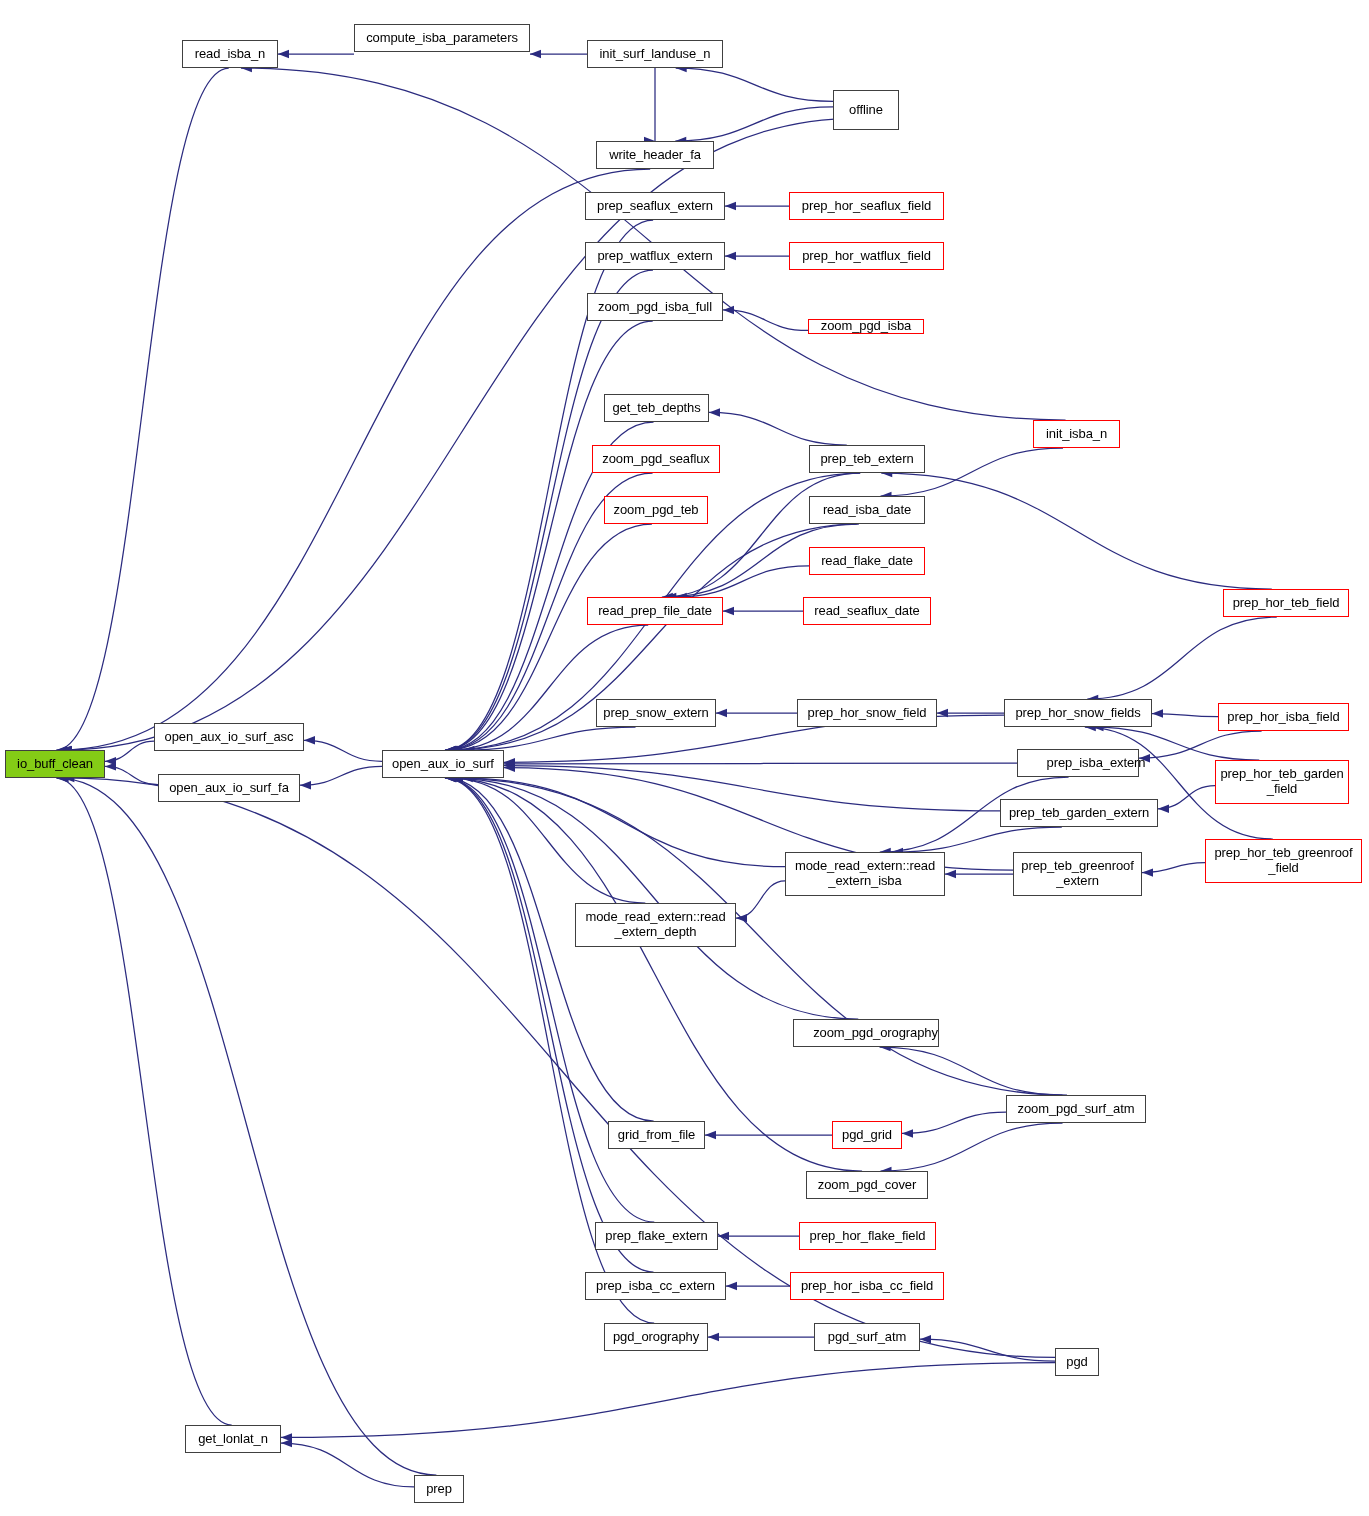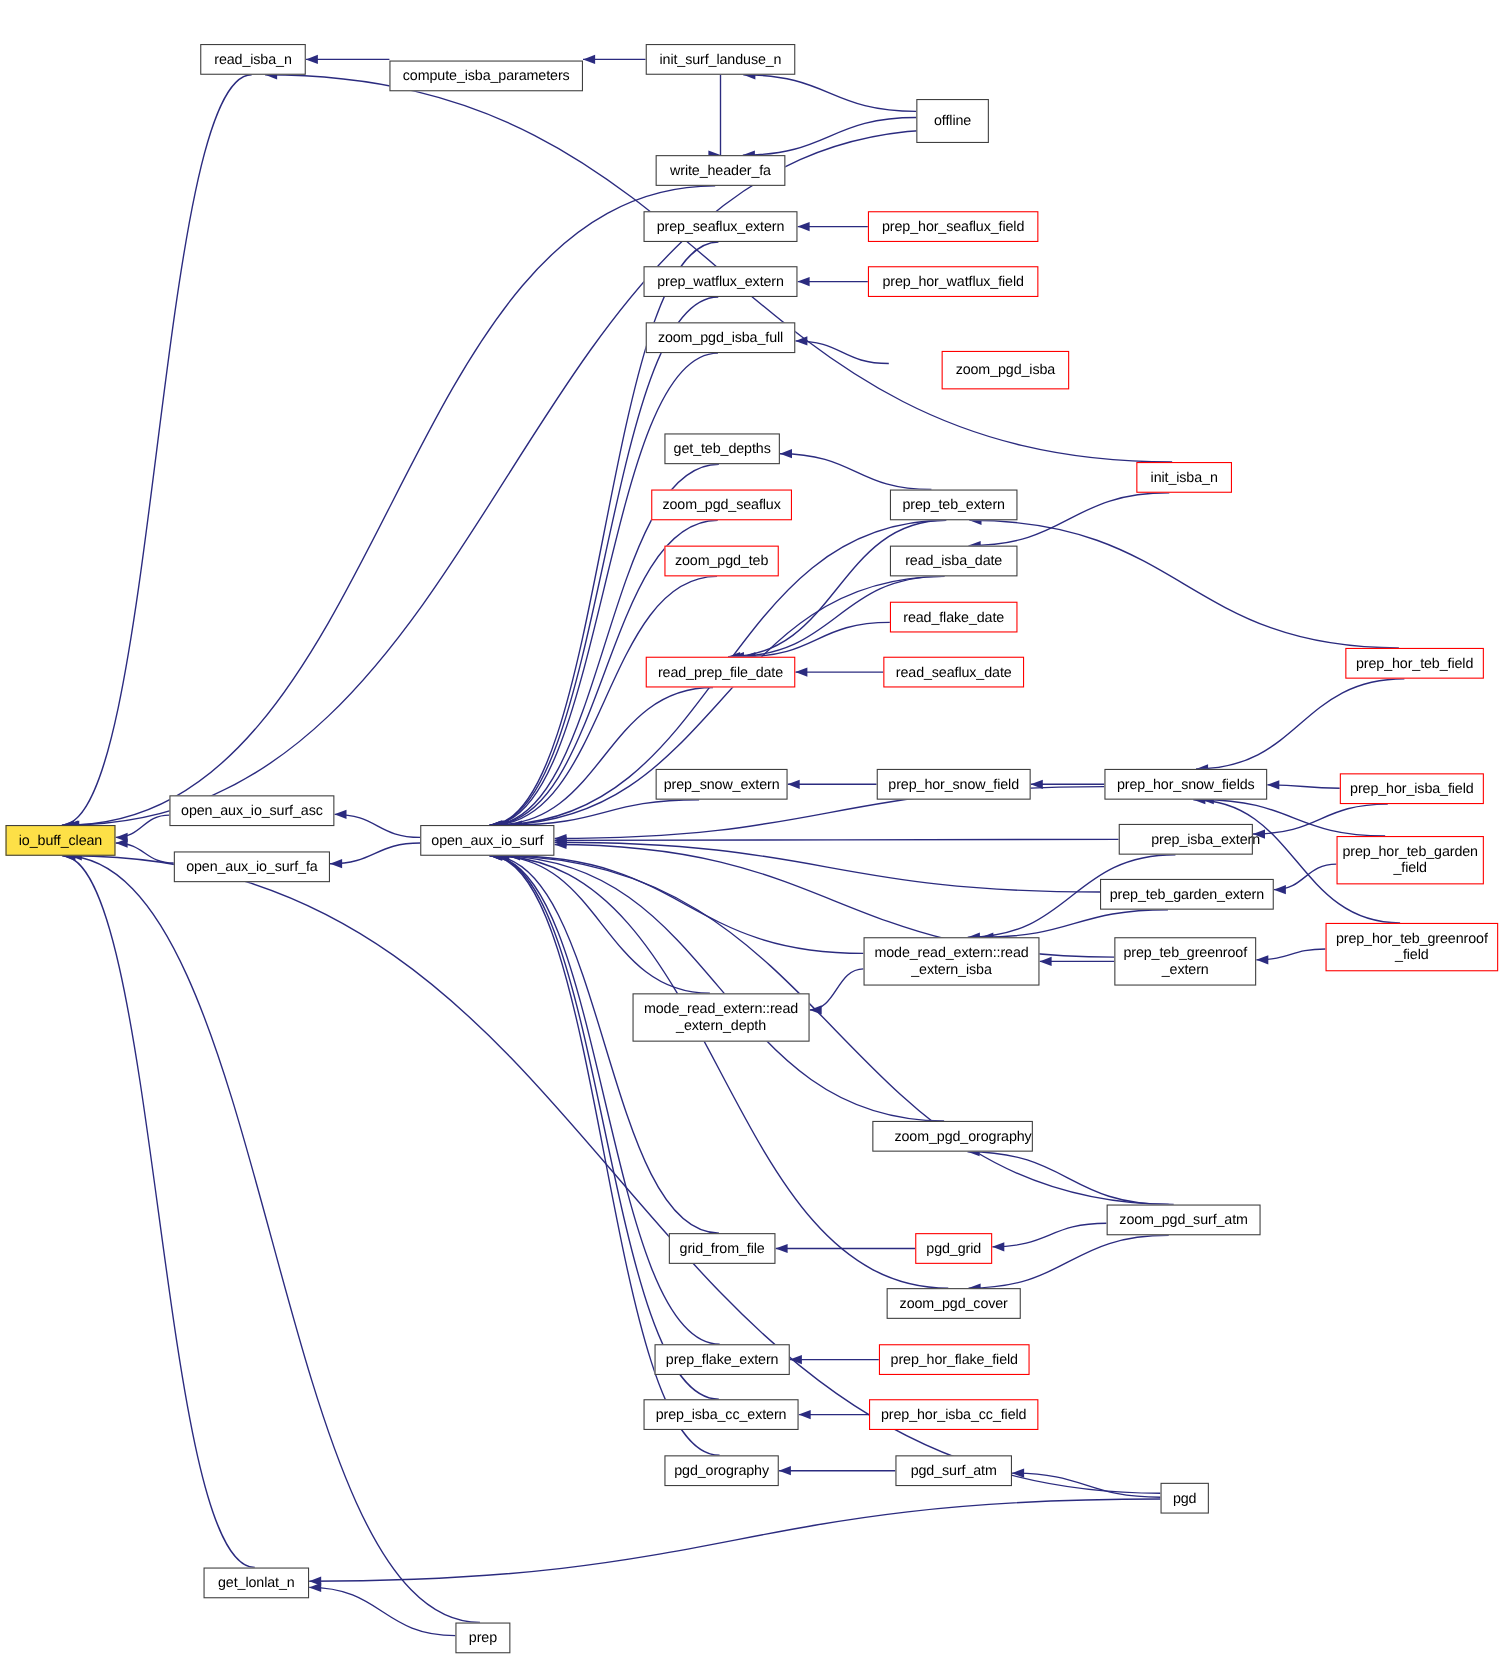--- a/index.html
+++ b/index.html
@@ -5,21 +5,21 @@
 <style>
   html,body{margin:0;padding:0;background:#ffffff;}
   body{font-family:"Liberation Sans", sans-serif;}
   #graph-root{position:relative;width:1369px;height:1516px;background:#ffffff;overflow:hidden;}
   svg#edges{position:absolute;left:0;top:0;width:1369px;height:1516px;}
   .node{position:absolute;box-sizing:border-box;display:flex;align-items:center;
         justify-content:center;text-align:center;background:#ffffff;
         border:1px solid #404040;font-size:13px;color:#000000;line-height:1.12;
         white-space:pre-line;letter-spacing:-0.1px;}
   .node.red{border-color:#ff0000;}
-  .node.hl{background:#fde047;border-color:#404040;}
+  .node.hl{background:#84cc16;border-color:#404040;}
   .edge{fill:none;stroke:#2b2b7f;stroke-width:1.25px;}
   .arrowhead{fill:#2b2b7f;stroke:none;}
 </style>
 </head>
 <body>
 
 <div id="graph-root">
   <svg id="edges" viewBox="0 0 1369 1516" preserveAspectRatio="none">
       <path d="M 354 54 C 316 54, 316 54, 278 54" class="edge"></path>
       <polygon points="278,54 289,49.8 289,58.2" class="arrowhead"></polygon>
@@ -165,30 +165,30 @@
       <polygon points="451.17952755905515,750 462.17952755905515,745.8 462.17952755905515,754.2" class="arrowhead"></polygon>
       <path d="M 1004 715.0801574803149 C 754 715.0801574803149, 754 762.2852755905512, 504 762.2852755905512" class="edge"></path>
       <polygon points="504,762.2852755905512 515,758.0852755905512 515,766.4852755905513" class="arrowhead"></polygon>
     </svg>
   <div id="nodes">
       <div class="node hl" style="left: 5px; top: 750px; width: 100px; height: 28px;">io_buff_clean</div>
       <div class="node" style="left: 154px; top: 723px; width: 150px; height: 28px;">open_aux_io_surf_asc</div>
       <div class="node" style="left: 158px; top: 774px; width: 142px; height: 28px;">open_aux_io_surf_fa</div>
       <div class="node" style="left: 382px; top: 750px; width: 122px; height: 28px;">open_aux_io_surf</div>
       <div class="node" style="left: 182px; top: 40px; width: 96px; height: 28px;">read_isba_n</div>
-      <div class="node" style="left: 354px; top: 55px; width: 176px; height: 28px;">compute_isba_parameters</div>
+      <div class="node" style="left: 354px; top: 24px; width: 176px; height: 28px;">compute_isba_parameters</div>
       <div class="node" style="left: 587px; top: 40px; width: 136px; height: 28px;">init_surf_landuse_n</div>
       <div class="node" style="left: 833px; top: 90px; width: 66px; height: 40px;">offline</div>
       <div class="node" style="left: 596px; top: 141px; width: 118px; height: 28px;">write_header_fa</div>
       <div class="node" style="left: 585px; top: 192px; width: 140px; height: 28px;">prep_seaflux_extern</div>
       <div class="node red" style="left: 789px; top: 192px; width: 155px; height: 28px;">prep_hor_seaflux_field</div>
       <div class="node" style="left: 585px; top: 242px; width: 140px; height: 28px;">prep_watflux_extern</div>
       <div class="node red" style="left: 789px; top: 242px; width: 155px; height: 28px;">prep_hor_watflux_field</div>
       <div class="node" style="left: 587px; top: 293px; width: 136px; height: 28px;">zoom_pgd_isba_full</div>
-      <div class="node red" style="left: 808px; top: 319px; width: 116px; height: 35px; margin-left: 48px;">zoom_pgd_isba</div>
+      <div class="node red" style="left: 808px; top: 319px; width: 116px; height: 15px;">zoom_pgd_isba</div>
       <div class="node" style="left: 604px; top: 394px; width: 105px; height: 28px;">get_teb_depths</div>
       <div class="node red" style="left: 1033px; top: 420px; width: 87px; height: 28px;">init_isba_n</div>
       <div class="node red" style="left: 592px; top: 445px; width: 128px; height: 28px;">zoom_pgd_seaflux</div>
       <div class="node" style="left: 809px; top: 445px; width: 116px; height: 28px;">prep_teb_extern</div>
       <div class="node red" style="left: 604px; top: 496px; width: 104px; height: 28px;">zoom_pgd_teb</div>
       <div class="node" style="left: 809px; top: 496px; width: 116px; height: 28px;">read_isba_date</div>
       <div class="node red" style="left: 809px; top: 547px; width: 116px; height: 28px;">read_flake_date</div>
       <div class="node red" style="left: 1223px; top: 589px; width: 126px; height: 28px;">prep_hor_teb_field</div>
       <div class="node red" style="left: 587px; top: 597px; width: 136px; height: 28px;">read_prep_file_date</div>
       <div class="node red" style="left: 803px; top: 597px; width: 128px; height: 28px;">read_seaflux_date</div>

